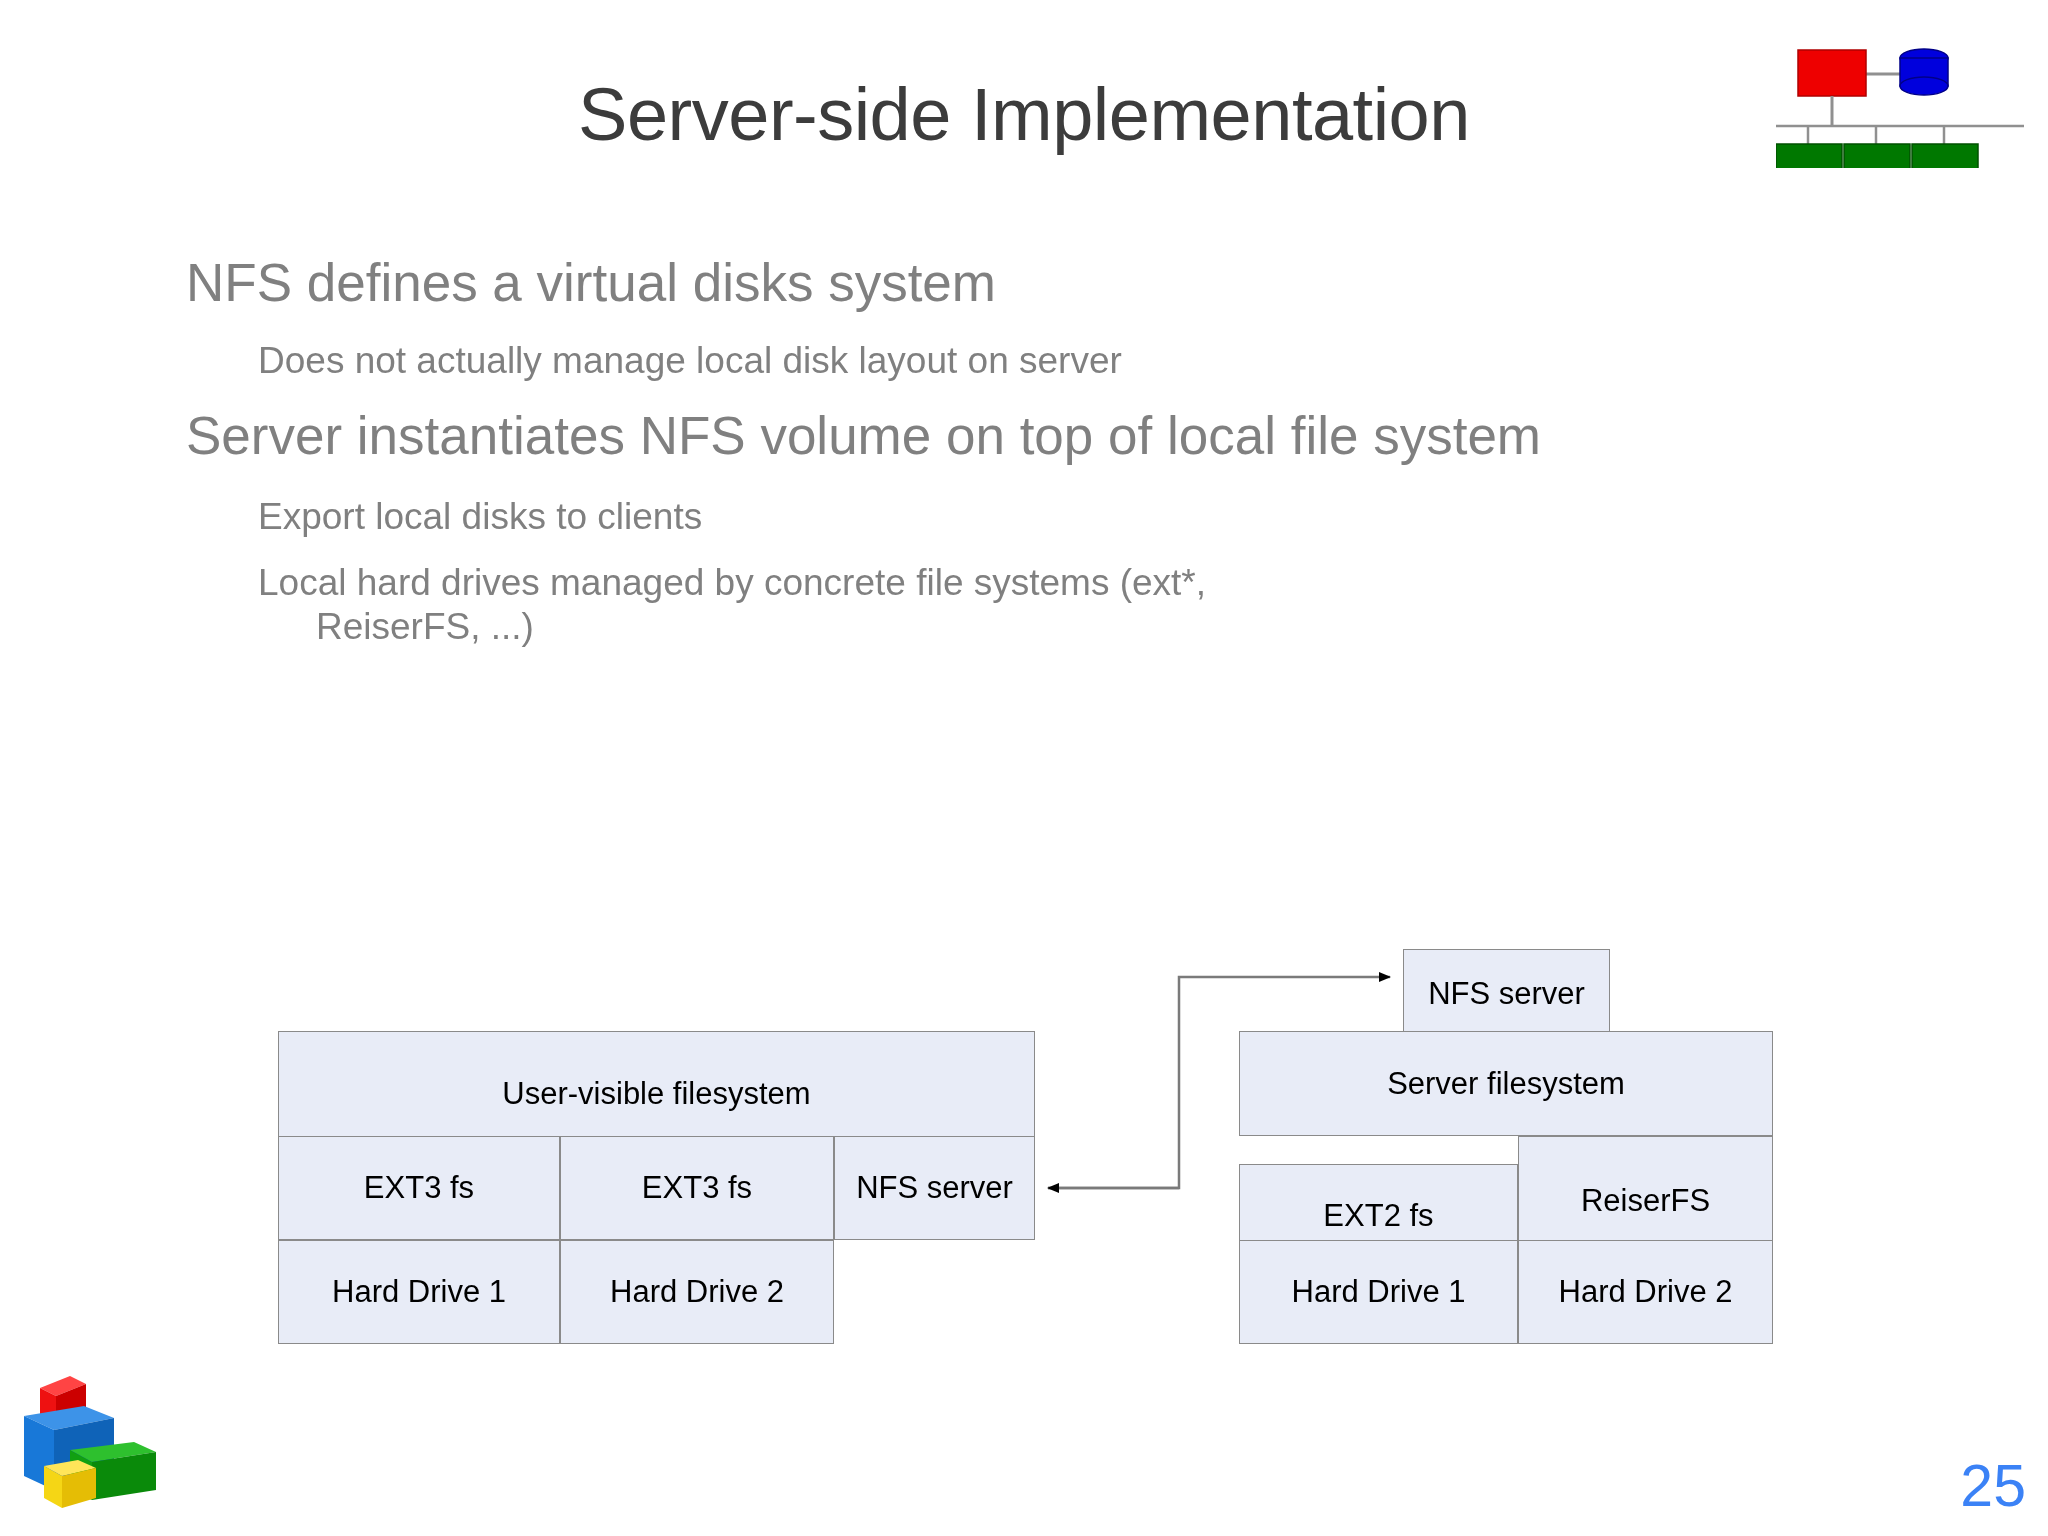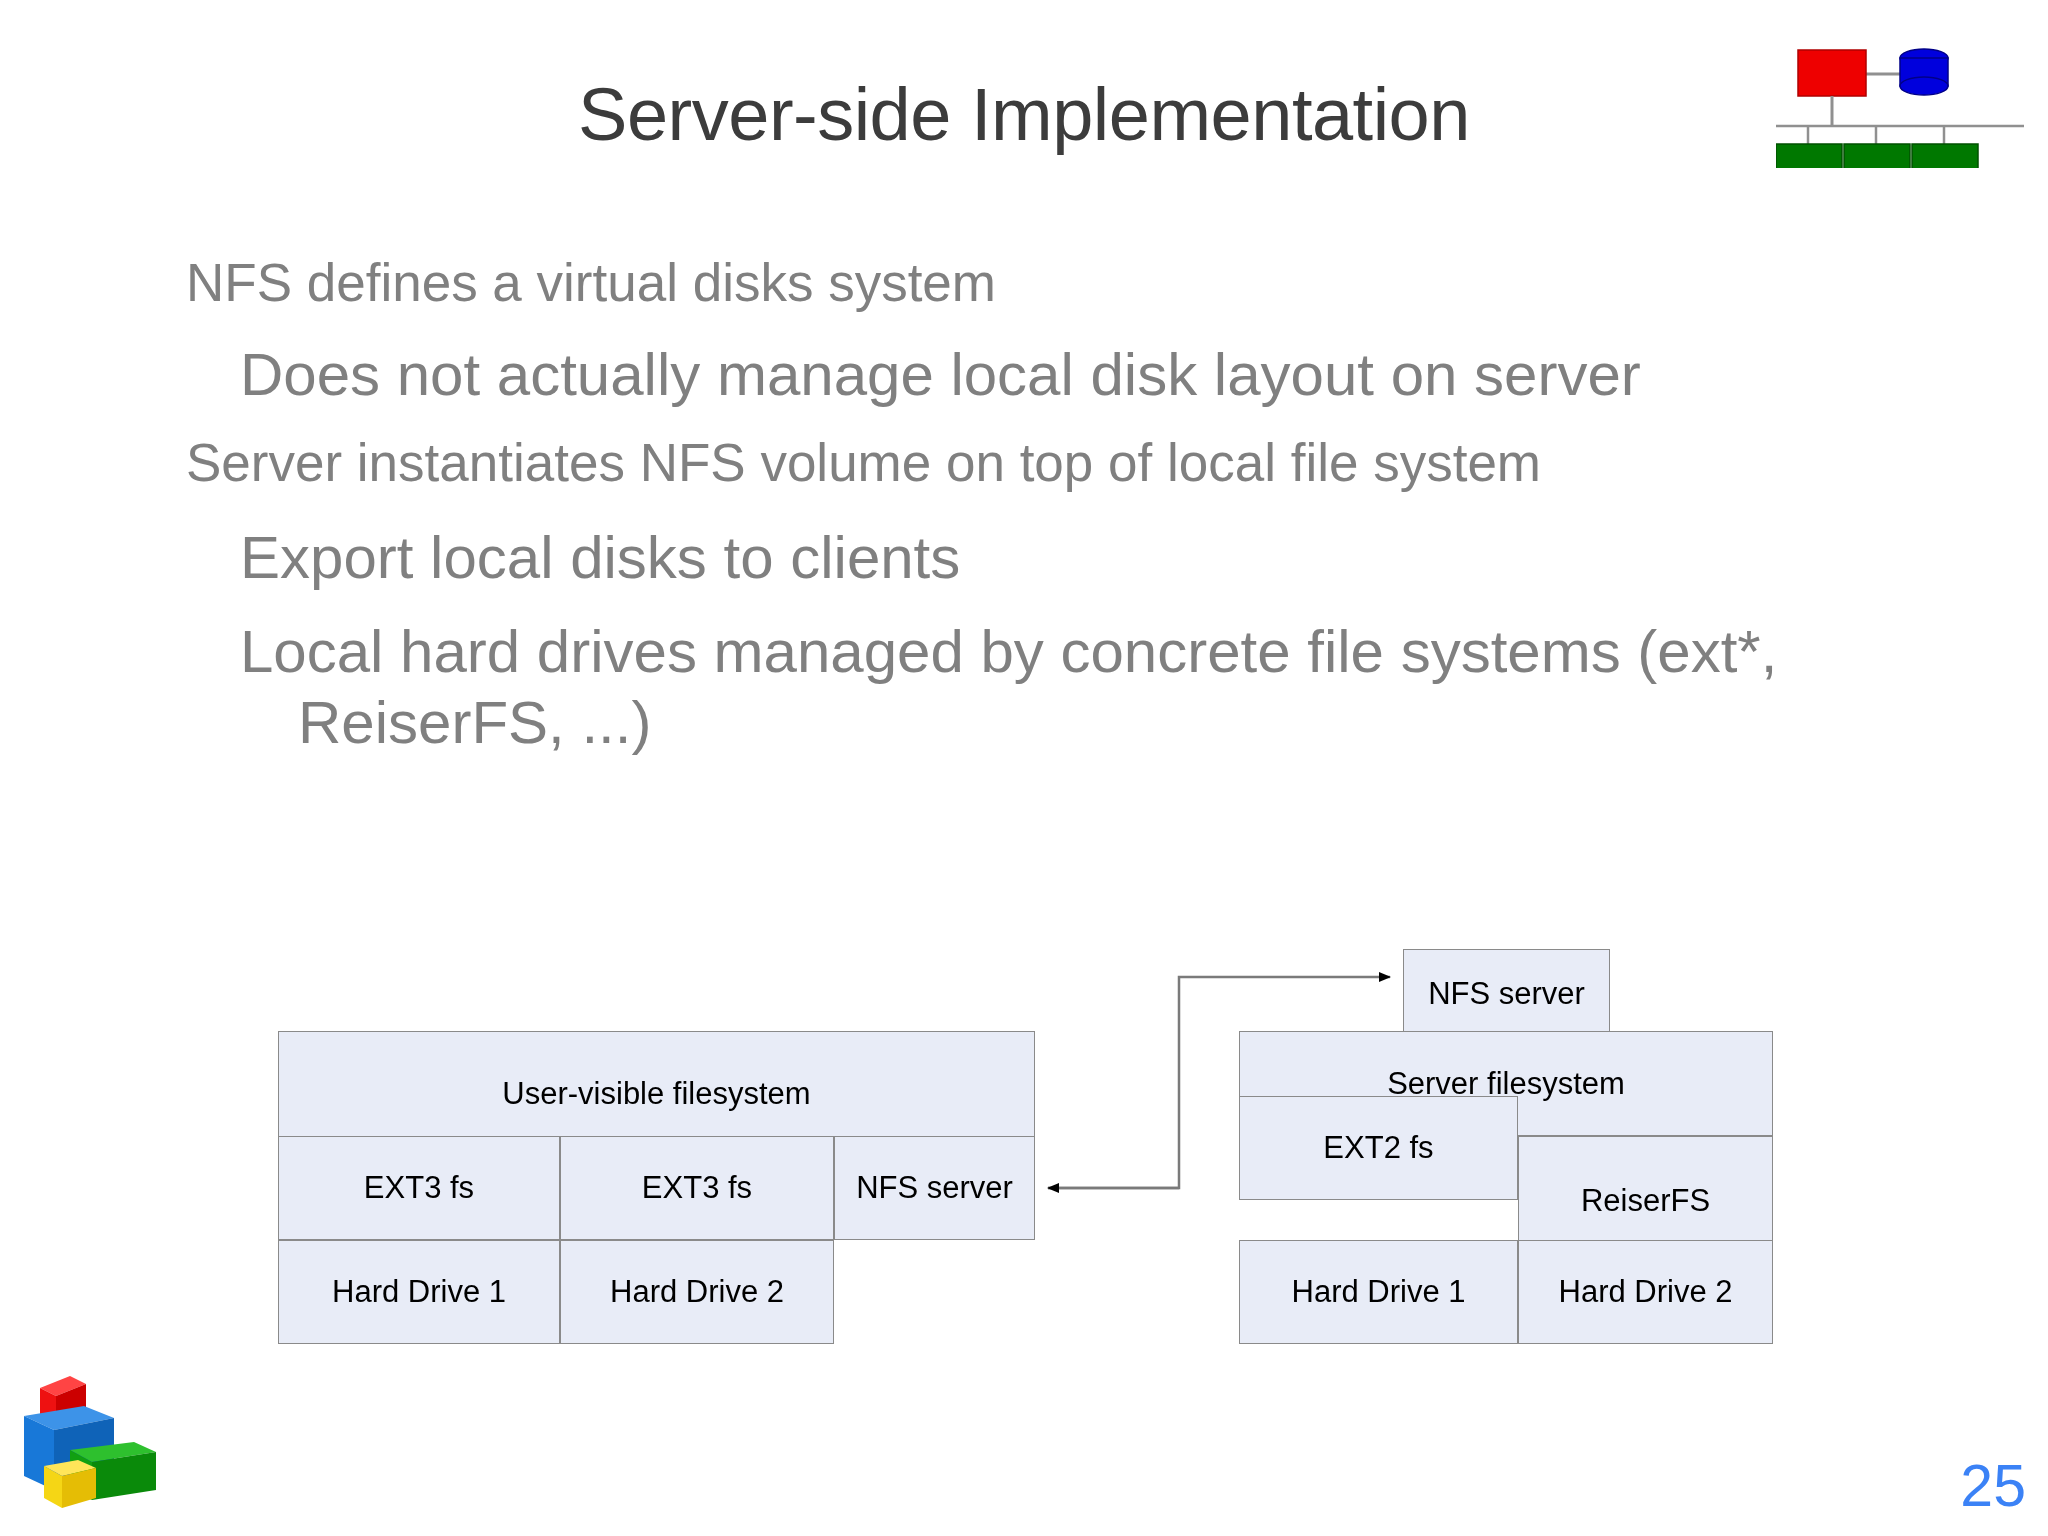--- a/index.html
+++ b/index.html
@@ -42,23 +42,23 @@
     font-weight: 400;
     margin: 0;
   }
   .lvl1 {
     font-size: 53px;
     line-height: 1.18;
     margin-left: 0;
     margin-bottom: 6px;
   }
   .lvl2 {
-    font-size: 60px;
+    font-size: 37px;
     line-height: 1.19;
-    margin-left: 54px;
+    margin-left: 72px;
     margin-bottom: 6px;
     text-indent: 0;
   }
   .lvl2 .cont {
     display: block;
     padding-left: 58px;
   }
   .gap-a { margin-top: 24px; }
   .gap-b { margin-top: 22px; }
   .gap-c { margin-top: 28px; }
@@ -90,21 +90,21 @@
   #client-header   { left: 278px;  top: 1031px; width: 757px;  height: 125px; }
   #client-ext3-1   { left: 278px;  top: 1136px; width: 282px;  height: 104px; }
   #client-ext3-2   { left: 560px;  top: 1136px; width: 274px;  height: 104px; }
   #client-nfs      { left: 834px;  top: 1136px; width: 201px;  height: 104px; }
   #client-hd-1     { left: 278px;  top: 1240px; width: 282px;  height: 104px; }
   #client-hd-2     { left: 560px;  top: 1240px; width: 274px;  height: 104px; }
 
   
   #server-nfs      { left: 1403px; top: 913px;  width: 207px;  height: 105px; align-items: flex-start; padding-top: 26px; margin-top: 36px; }
   #server-header   { left: 1239px; top: 1031px; width: 534px;  height: 105px; }
-  #server-ext2     { left: 1239px; top: 1096px; width: 279px;  height: 104px; }
+  #server-ext2     { left: 1239px; top: 1164px; width: 279px;  height: 104px; }
   #server-reiser   { left: 1518px; top: 1136px; width: 255px;  height: 129px; }
   #server-hd-1     { left: 1239px; top: 1240px; width: 279px;  height: 104px; }
   #server-hd-2     { left: 1518px; top: 1240px; width: 255px;  height: 104px; }
 
   .connector-svg {
     position: absolute;
     left: 0;
     top: 0;
     width: 2048px;
     height: 1536px;

